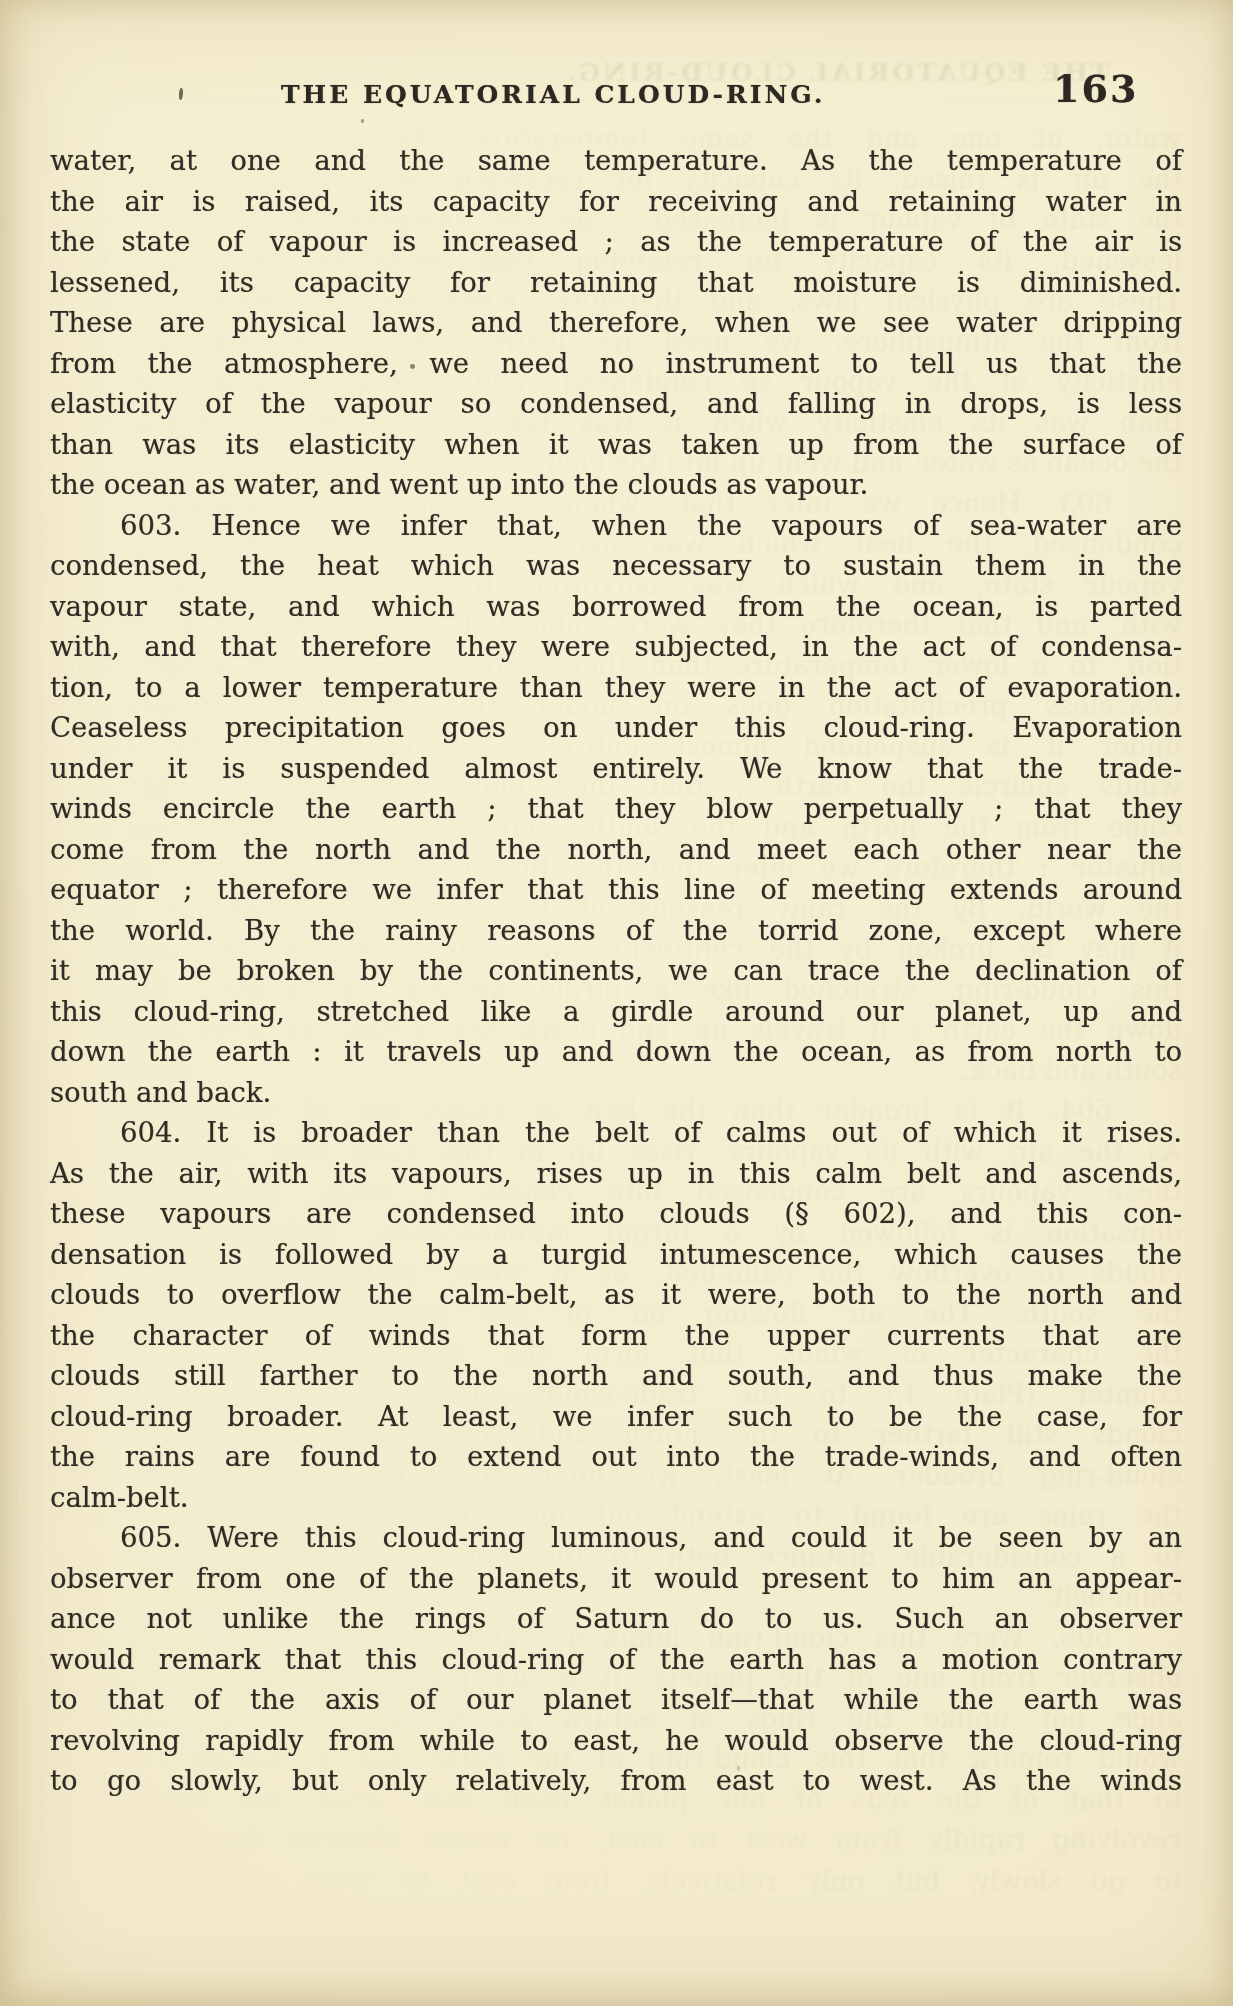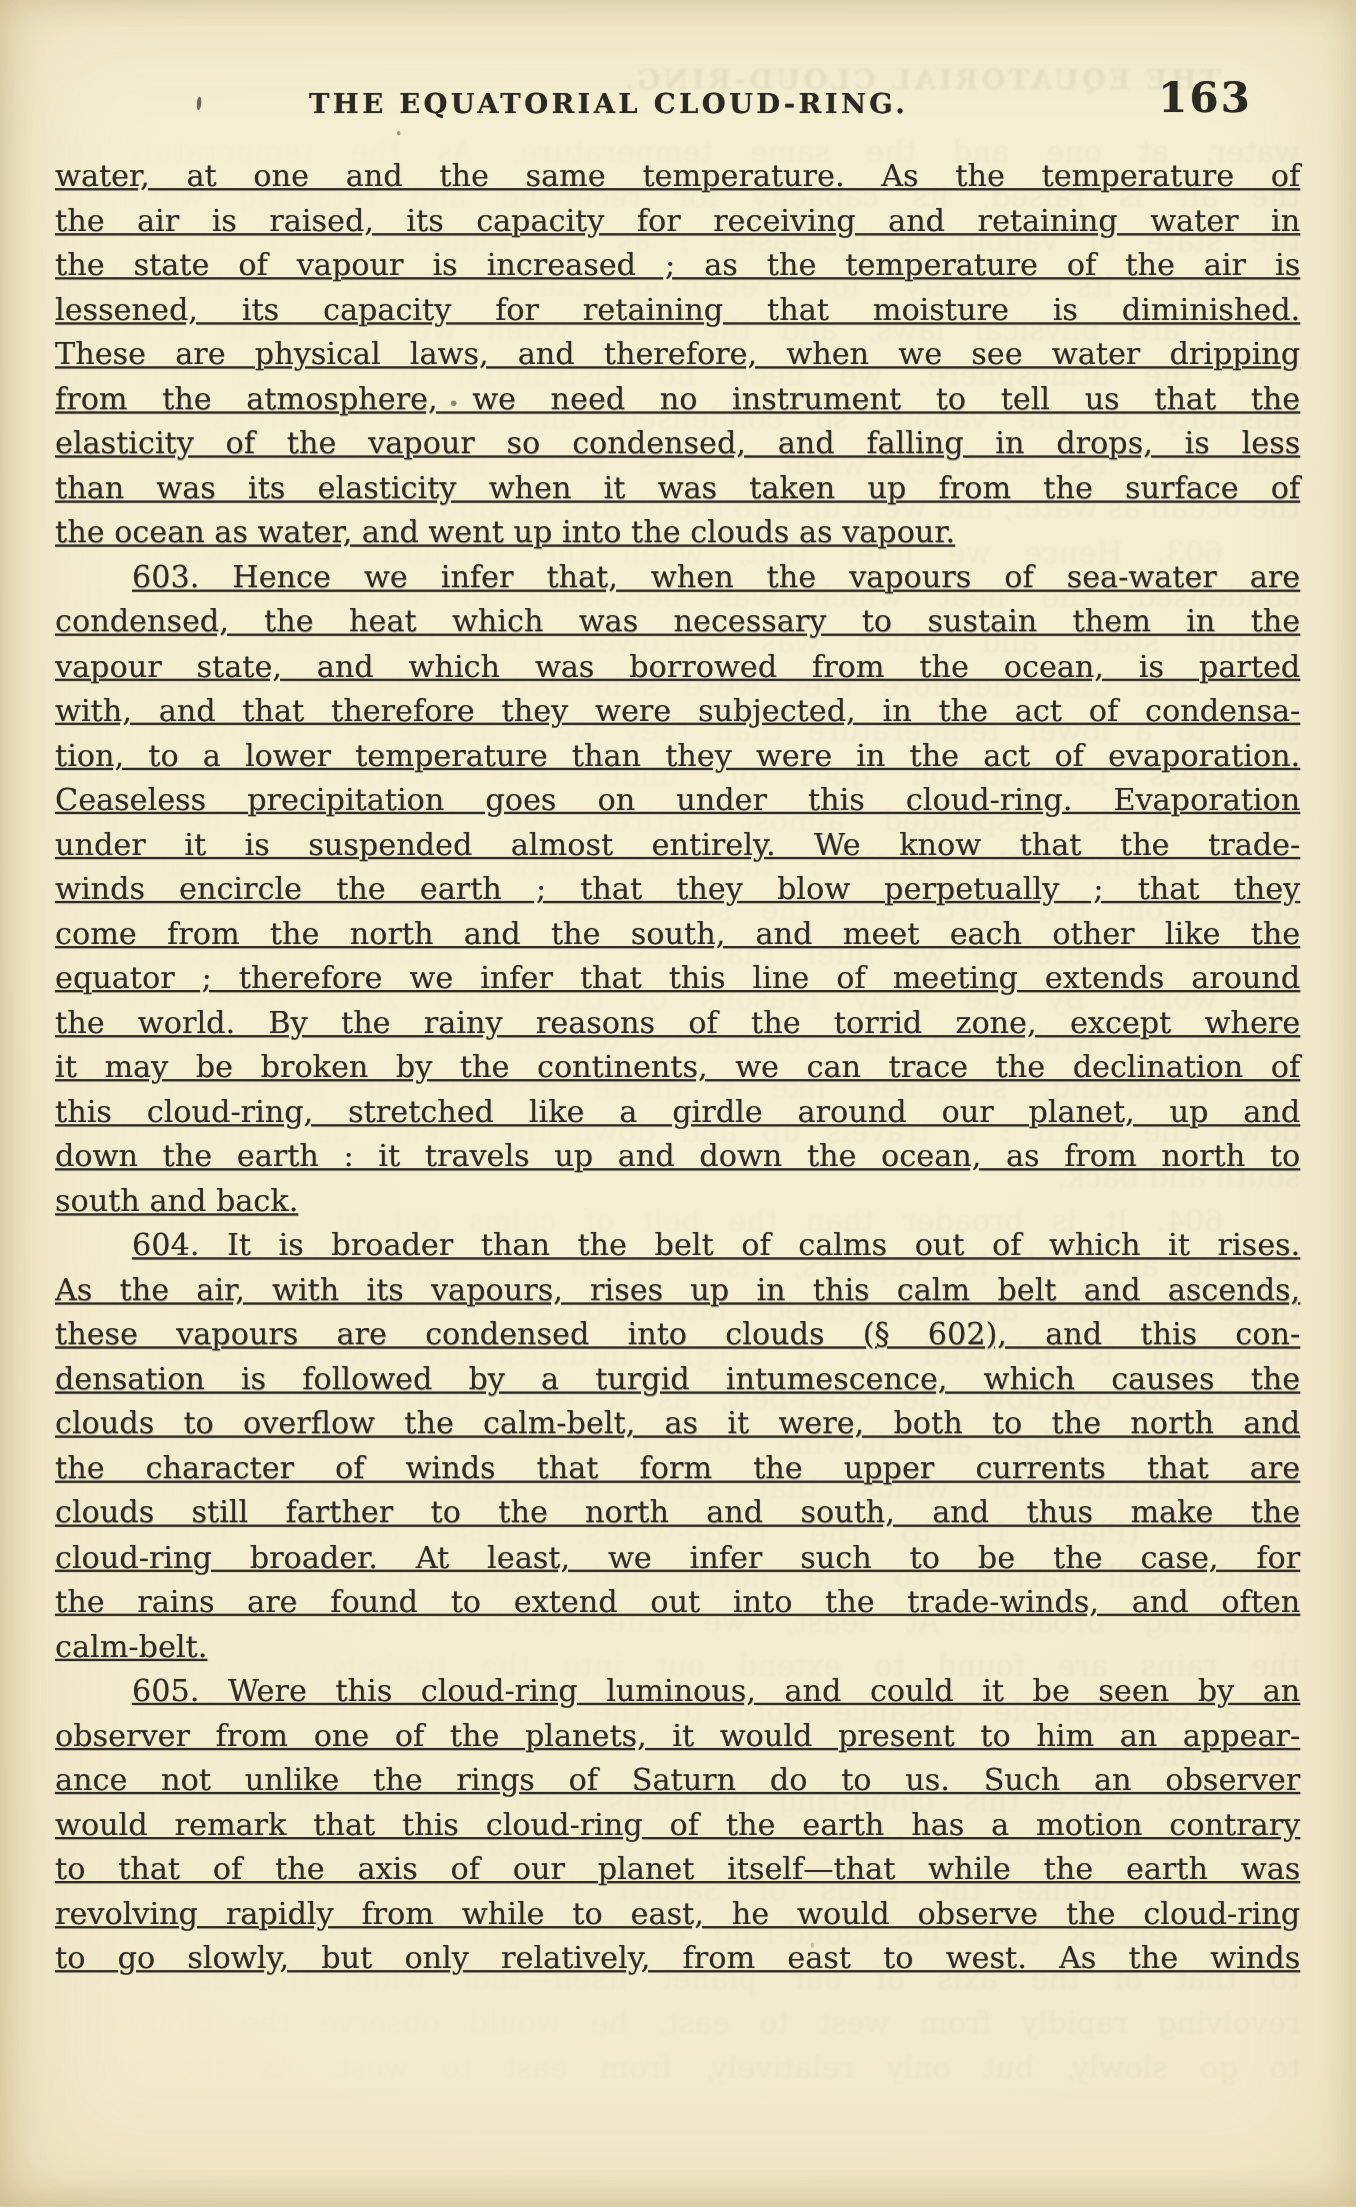--- a/index.html
+++ b/index.html
@@ -36,21 +36,20 @@
     color:#2c2822;
     text-shadow:0 0 1px rgba(44,40,34,0.5);
   }
 
   
   .text-block{
     position:absolute;left:50px;top:140px;width:1132px;
     font-size:27.5px;line-height:40.5px;
     color:#302c25;
     text-shadow:0.3px 0.3px 0.8px rgba(48,44,37,0.45);
-    text-decoration:underline;
   }
   .line{
     text-align:justify;
     
     text-align-last:justify;
     height:40.5px;overflow:visible;white-space:nowrap;
   }
   .line{white-space:normal;}
   .line.para-end{text-align-last:left;}
   .line.indent{padding-left:70px;}
@@ -148,21 +147,21 @@
       <div class="line">than was its elasticity when it was taken up from the surface of</div>
       <div class="line para-end">the ocean as water, and went up into the clouds as vapour.</div>
       <div class="line indent">603. Hence we infer that, when the vapours of sea-water are</div>
       <div class="line">condensed, the heat which was necessary to sustain them in the</div>
       <div class="line">vapour state, and which was borrowed from the ocean, is parted</div>
       <div class="line">with, and that therefore they were subjected, in the act of condensa-</div>
       <div class="line">tion, to a lower temperature than they were in the act of evaporation.</div>
       <div class="line">Ceaseless precipitation goes on under this cloud-ring. Evaporation</div>
       <div class="line">under it is suspended almost entirely. We know that the trade-</div>
       <div class="line">winds encircle the earth ; that they blow perpetually ; that they</div>
-      <div class="line">come from the north and the south, and meet each other like the</div>
+      <div class="line">come from the north and the north, and meet each other near the</div>
       <div class="line">equator ; therefore we infer that this line of meeting extends around</div>
       <div class="line">the world. By the rainy reasons of the torrid zone, except where</div>
       <div class="line">it may be broken by the continents, we can trace the declination of</div>
       <div class="line">this cloud-ring, stretched like a girdle around our planet, up and</div>
       <div class="line">down the earth : it travels up and down the ocean, as from north to</div>
       <div class="line para-end">south and back.</div>
       <div class="line indent">604. It is broader than the belt of calms out of which it rises.</div>
       <div class="line">As the air, with its vapours, rises up in this calm belt and ascends,</div>
       <div class="line">these vapours are condensed into clouds (§ 602), and this con-</div>
       <div class="line">densation is followed by a turgid intumescence, which causes the</div>

